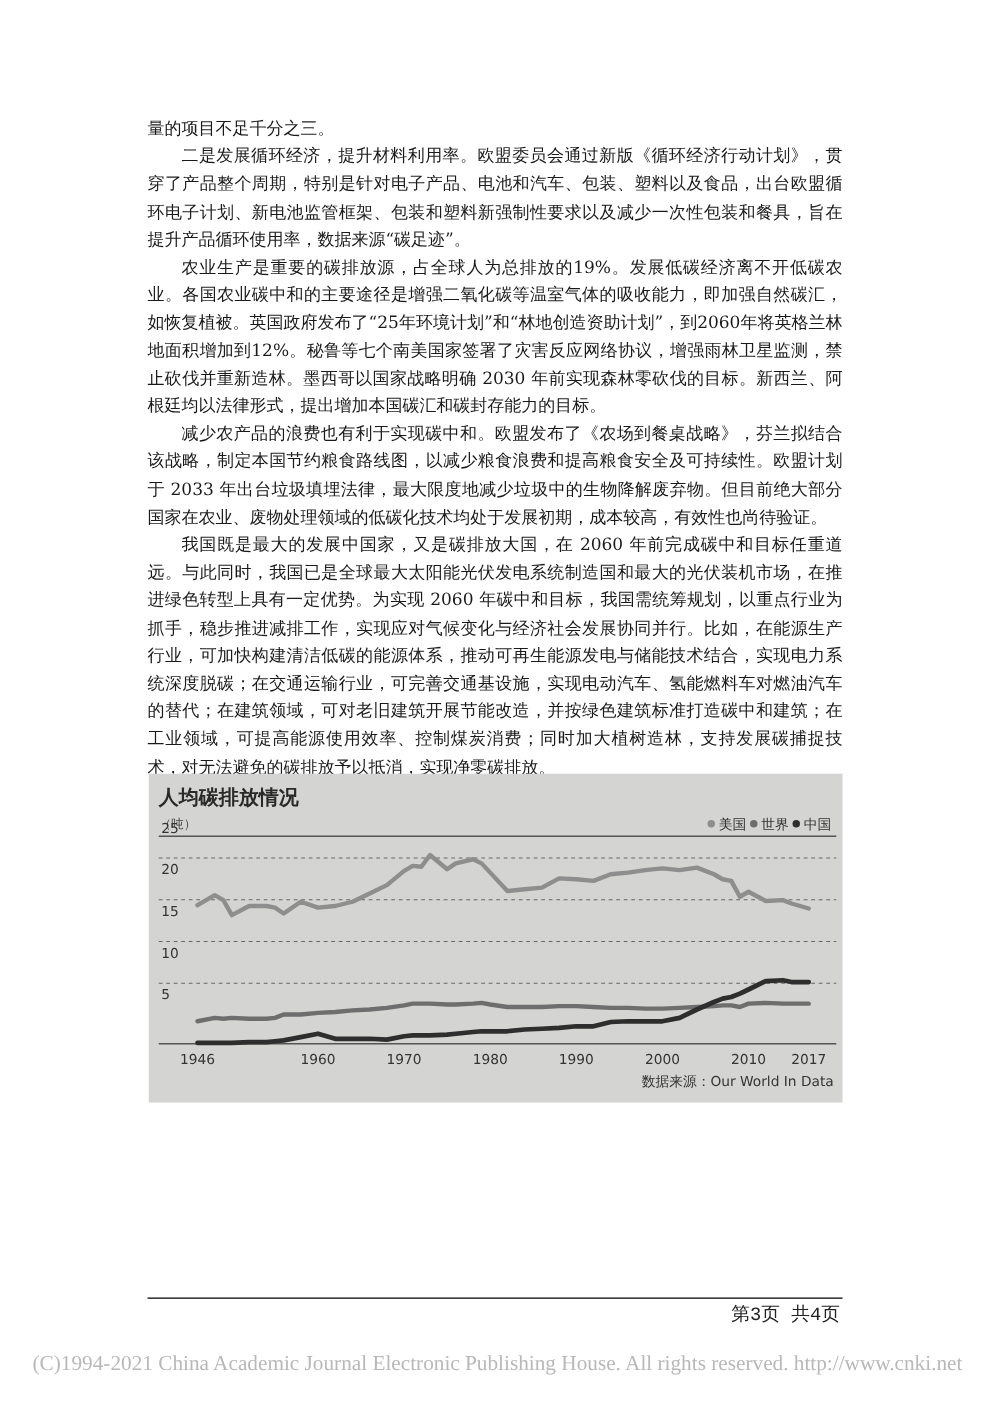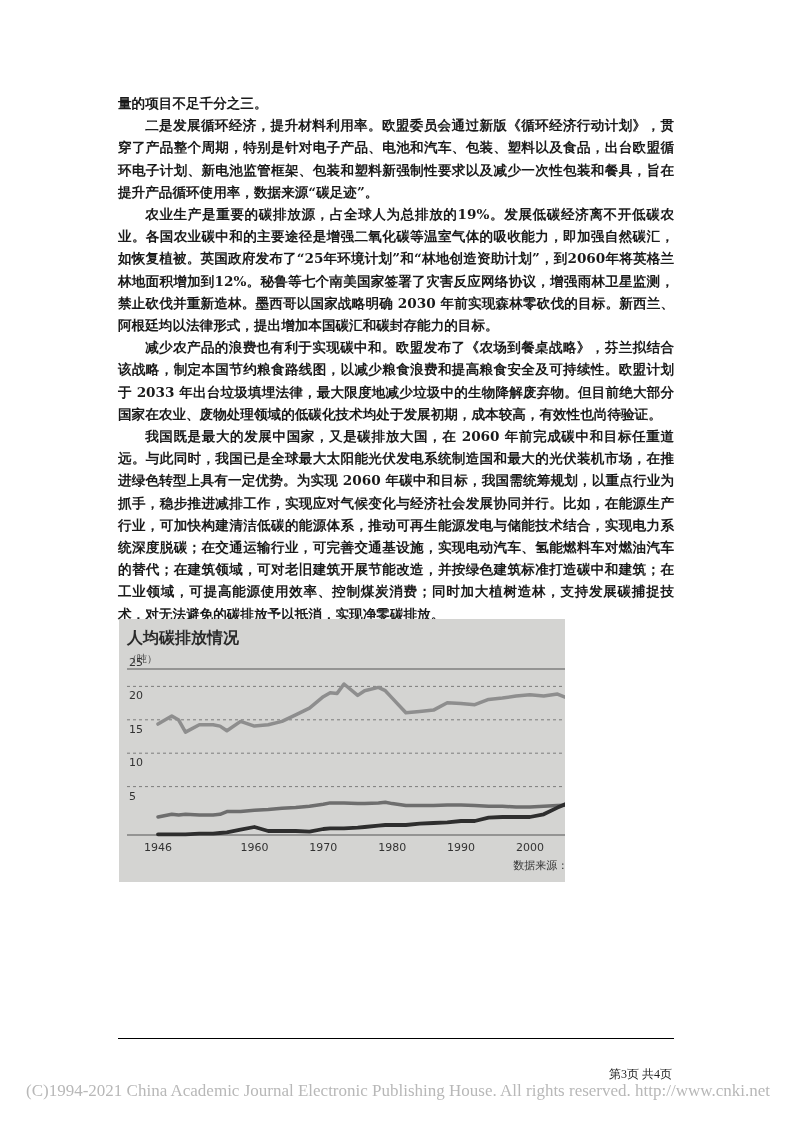--- a/index.html
+++ b/index.html
@@ -1,27 +1,27 @@
 <!DOCTYPE html>
 <html><head>
 <meta charset="utf-8">
 <style>
   html, body { margin:0; padding:0; background:#ffffff; }
   body { width:793px; height:1122px; position:relative; overflow:hidden;
          font-family: "DejaVu Serif", "Liberation Serif", serif; color:#1a1a1a; }
   .text-block { position:absolute; left:118px; width:556px; top:92px;
                 font-size:13.6px; line-height:22.2px; text-align:justify; }
-  .text-block p { margin:0;font-weight:bold; }
+  .text-block p { margin:0; }
   .indent { text-indent:2em; }
-  .chart-figure { position:absolute; left:119px; top:619px; width:446px; height:263px;
+  .chart-figure { position:absolute; left:119px; top:619px; width:555px; height:263px;
                   background:#d4d4d2; overflow:hidden; }
   .chart-figure svg { display:block; }
   .footer-rule { position:absolute; left:118px; top:1038px; width:556px; height:1px; background:#000; }
-  .page-number { position:absolute; right:121px; top:1042px; font-size:12px;
-                 font-family: Liberation Serif, serif; color:#222;margin-top:24px; }
+  .page-number { position:absolute; right:121px; top:1042px; font-size:15px;
+                 font-family: Liberation Mono, monospace; color:#222; }
   .copyright { position:absolute; left:26px; top:1081px; font-size:17px; color:#b8b8b8;
                font-family: "Liberation Serif", serif; white-space:nowrap; }
 </style>
 </head>
 <body>
 
 <div class="text-block">
   <p>量的项目不足千分之三。</p>
   <p class="indent">二是发展循环经济，提升材料利用率。欧盟委员会通过新版《循环经济行动计划》，贯穿了产品整个周期，特别是针对电子产品、电池和汽车、包装、塑料以及食品，出台欧盟循环电子计划、新电池监管框架、包装和塑料新强制性要求以及减少一次性包装和餐具，旨在提升产品循环使用率，数据来源“碳足迹”。</p>
   <p class="indent">农业生产是重要的碳排放源，占全球人为总排放的19%。发展低碳经济离不开低碳农业。各国农业碳中和的主要途径是增强二氧化碳等温室气体的吸收能力，即加强自然碳汇，如恢复植被。英国政府发布了“25年环境计划”和“林地创造资助计划”，到2060年将英格兰林地面积增加到12%。秘鲁等七个南美国家签署了灾害反应网络协议，增强雨林卫星监测，禁止砍伐并重新造林。墨西哥以国家战略明确 2030 年前实现森林零砍伐的目标。新西兰、阿根廷均以法律形式，提出增加本国碳汇和碳封存能力的目标。</p>

